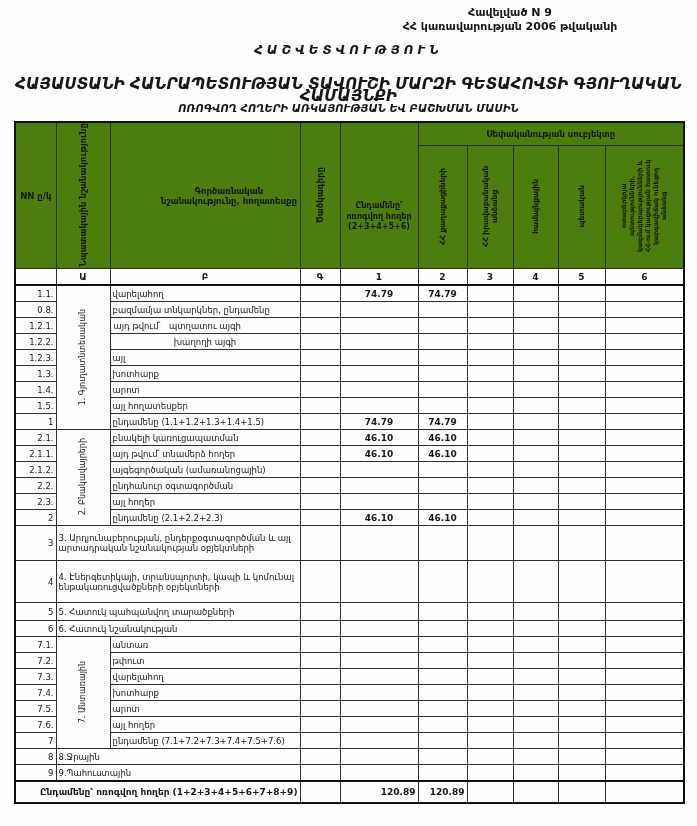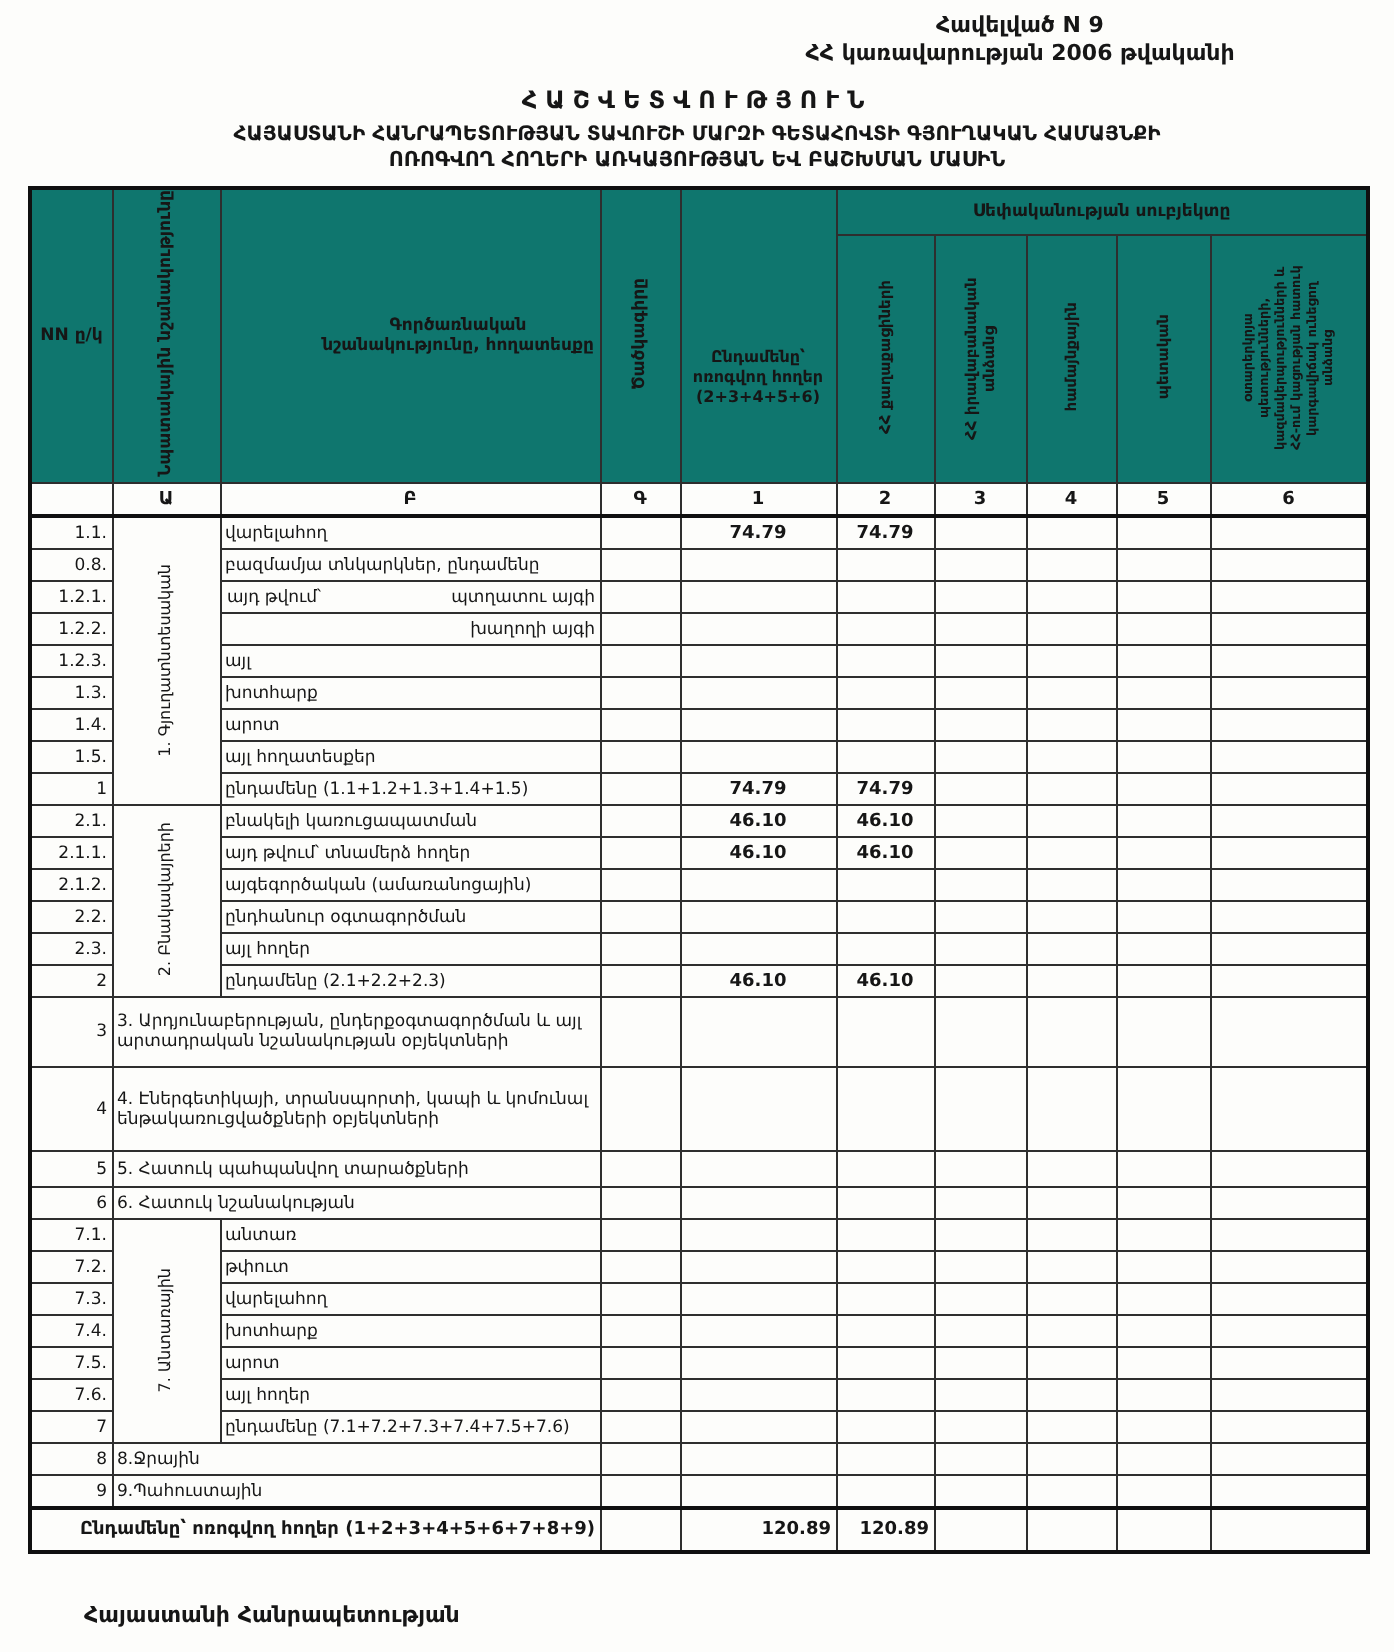--- a/index.html
+++ b/index.html
@@ -10,35 +10,35 @@
     color:#161616;
     -webkit-text-size-adjust:none;
   }
   .page{padding:6px 14px 0 14px;}
   
   .appendix{
     width:290px;margin-left:auto;margin-right:28px;
     text-align:center;font-weight:bold;font-size:11px;line-height:14px;
   }
   
-  .titles{text-align:center;margin-top:9px;}
+  .titles{text-align:center;margin-top:9px;font-style:italic;}
   .t1{font-size:12px;font-weight:bold;letter-spacing:4px;}
-  .t2{font-size:10px;font-weight:bold;margin-top:5px;line-height:12px;text-align:center;}
+  .t2{font-size:15px;font-weight:bold;margin-top:21px;line-height:12px;text-align:center;}
   .t3{font-size:10.3px;font-weight:bold;line-height:12px;}
   
   table{
     border-collapse:collapse;table-layout:fixed;
     width:669px;margin-top:7px;
     border:2px solid #101010;
   }
   th,td{
     border:1px solid #2e2e2e;
     padding:0 2px;overflow:hidden;vertical-align:middle;
   }
-  thead th{font-weight:bold;background:#0f766e;}
+  thead th{font-weight:bold;background:#4d7c0f;}
   tr.h1{height:20px;}
   tr.h1 th{font-size:8.5px;}
   tr.h2{height:106px;}
   tr.h2 th{font-size:7.5px;font-weight:bold;}
   tr.h3 td{
     font-weight:bold;text-align:center;font-size:9px;height:15px;
     border-bottom:2px solid #101010;
   }
   th.small div{font-size:8px;line-height:1.3;font-weight:bold;margin-top:42px;}
   th.nn{font-size:8.5px;}
@@ -47,21 +47,21 @@
     transform:rotate(180deg);
     display:inline-block;
     line-height:1.2;
     white-space:normal;
   }
   tr.h2 .vtext{max-height:98px;}
   th.tiny .vtext{font-size:6.4px;line-height:1.25;max-height:100px;}
   tbody td{font-size:8.5px;height:15px;}
   td.num{text-align:right;}
   td.label{text-align:left;}
-  td.center-label{position:relative;text-align:right;}
+  td.center-label{position:relative;text-align:center;}
   td .prefix{position:absolute;left:3px;top:50%;transform:translateY(-50%);}
   td.val{text-align:center;font-weight:bold;font-size:9px;}
   td.code{}
   td.sec{text-align:center;font-size:8px;}
   td.grand{text-align:center;font-weight:bold;font-size:9px;}
   tr.grand-tr td{border-top:2px solid #101010;border-bottom:2px solid #101010;height:20px;text-align:right;}
   
   col.c-nn{width:41px;} col.c-purp{width:54px;} col.c-func{width:190px;}
   col.c-code{width:40px;} col.c-1{width:78px;} col.c-2{width:49px;}
   col.c-3{width:46px;} col.c-4{width:45px;} col.c-5{width:47px;} col.c-6{width:79px;}

